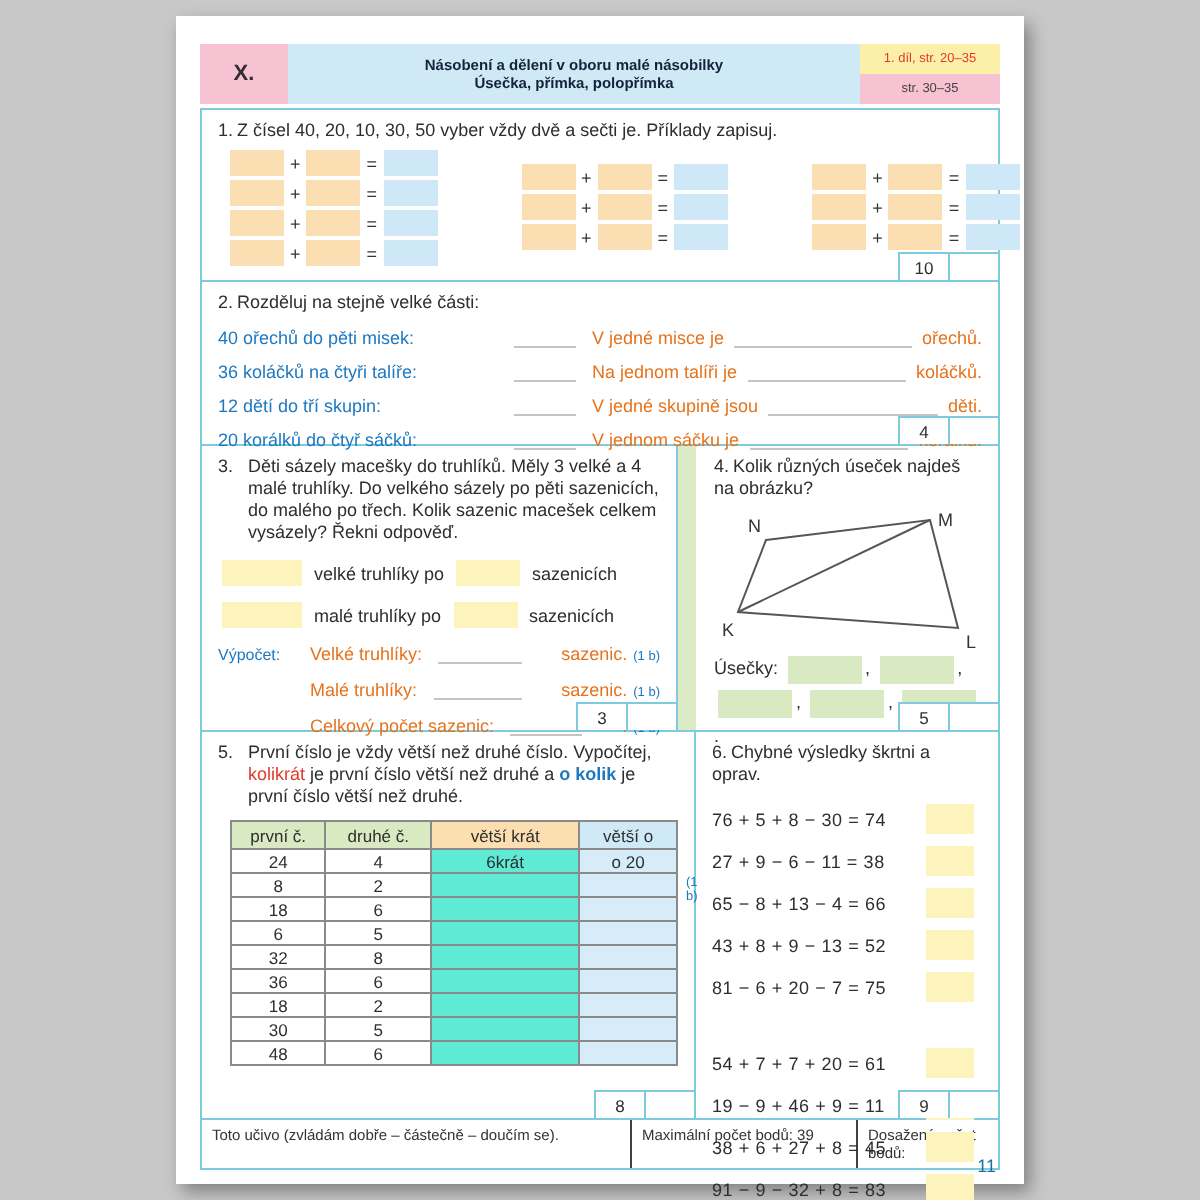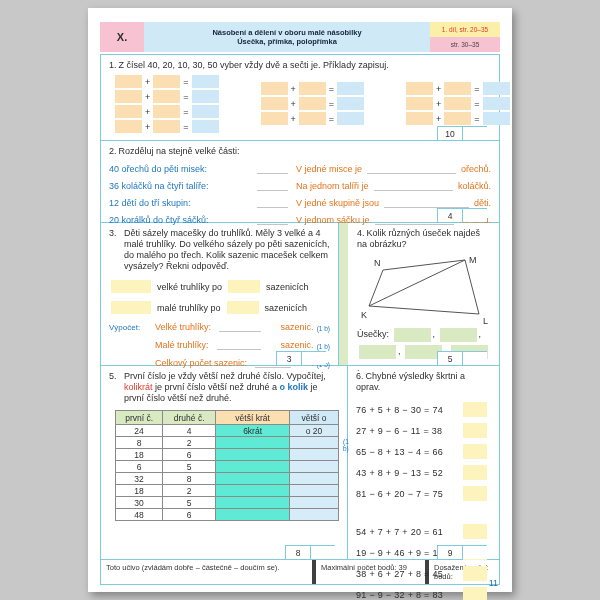--- a/index.html
+++ b/index.html
@@ -15,21 +15,21 @@
 
 .content{position:absolute;left:12px;right:12px;top:46px;border:1px solid #7dcbdc}
 .panel{position:relative;border-bottom:1px solid #7dcbdc;padding:5px 8px}
 .row{display:flex;border-bottom:1px solid #7dcbdc}
 .row .panel{border-bottom:none}
 .pl{width:247px;border-right:1px solid #7dcbdc}
 .pr{flex:1}
 .ttext{font-size:9px;line-height:11px}
 .tnum{font-weight:normal;margin-right:2px}
 
-.score{position:absolute;right:12px;bottom:0;display:flex}
+.score{position:absolute;right:0;bottom:0;display:flex}
 .sn,.se{width:25px;height:14px;background:#fff;border-left:1px solid #7dcbdc;border-top:1px solid #7dcbdc;font-size:8.5px;display:flex;align-items:center;justify-content:center}
 
 .sums{display:flex;margin:4px 2px 2px 6px}
 .sgroup{display:flex;flex-direction:column;gap:2px}
 .sg2{margin-left:42px;margin-top:7px}
 .srow{display:flex;align-items:center;gap:3px}
 .bx{width:27px;height:13px;display:inline-block}
 .or{background:#fbdfb2}
 .bl{background:#cfe8f7}
 .op{font-size:9px;color:#333}
@@ -72,21 +72,21 @@
 .d3{background:#5eead4}.d4{background:#d6ecf8}
 .tnote{position:absolute;left:228px;top:28px;color:#1e78c0;font-size:6.5px}
 
 .eqs{margin:6px 0 0 0}
 .eqrow{display:flex;align-items:center;height:21px}
 .eqtxt{font-size:9px;letter-spacing:.3px}
 .eqbox{margin-left:auto;margin-right:4px;width:24px;height:15px;background:#fcf3bd}
 .gap2{height:11px}
 
 .frow{display:flex;font-size:7.5px;color:#333}
-.fc{padding:3px 5px;border-right:4px solid #404040}
+.fc{padding:3px 5px;border-right:1px solid #404040}
 .fc1{width:215px}
 .fc2{width:113px}
 .fc3{flex:1;border-right:none}
 .pagenum{position:absolute;right:14px;bottom:4px;font-size:9px;color:#1b6fa0}
 </style>
 </head>
 <body>
 
 <div class="page">
 
@@ -349,20 +349,26 @@
                   <td class="c3 d3"></td>
                   <td class="c4 d4"></td>
                 </tr>
             <tr>
                   <td class="c1">32</td>
                   <td class="c2">8</td>
                   <td class="c3 d3"></td>
                   <td class="c4 d4"></td>
                 </tr>
             <tr>
+                  <td class="c1">36</td>
+                  <td class="c2">6</td>
+                  <td class="c3 d3"></td>
+                  <td class="c4 d4"></td>
+                </tr>
+            <tr>
                   <td class="c1">18</td>
                   <td class="c2">2</td>
                   <td class="c3 d3"></td>
                   <td class="c4 d4"></td>
                 </tr>
             <tr>
                   <td class="c1">30</td>
                   <td class="c2">5</td>
                   <td class="c3 d3"></td>
                   <td class="c4 d4"></td>

